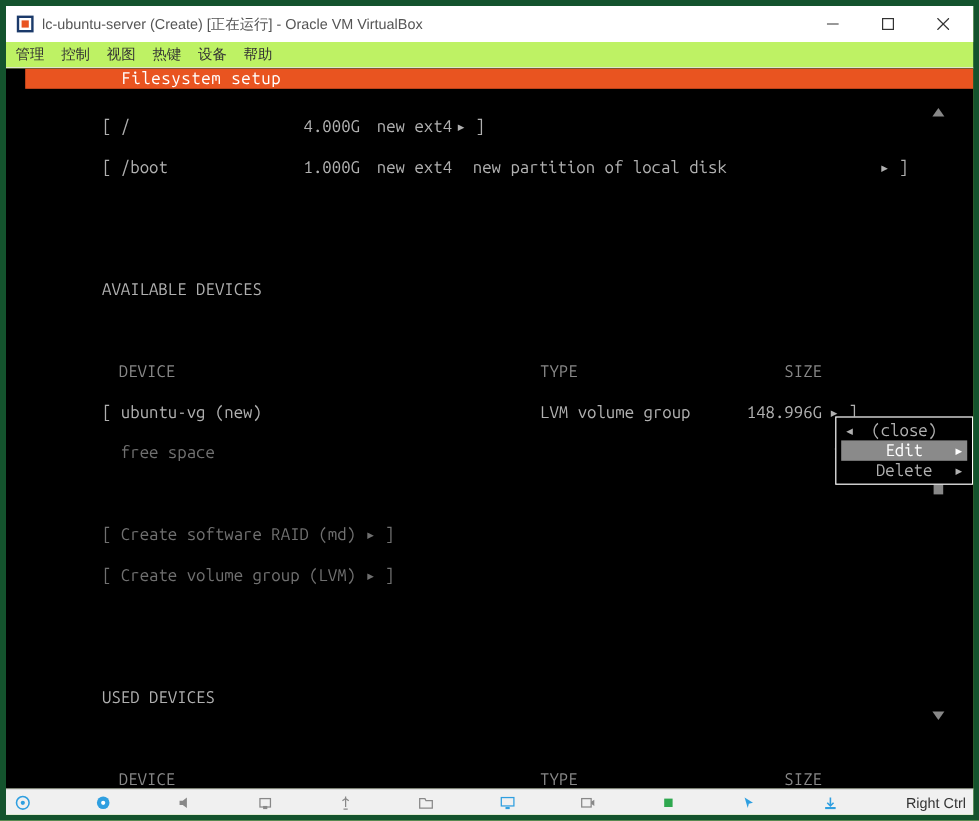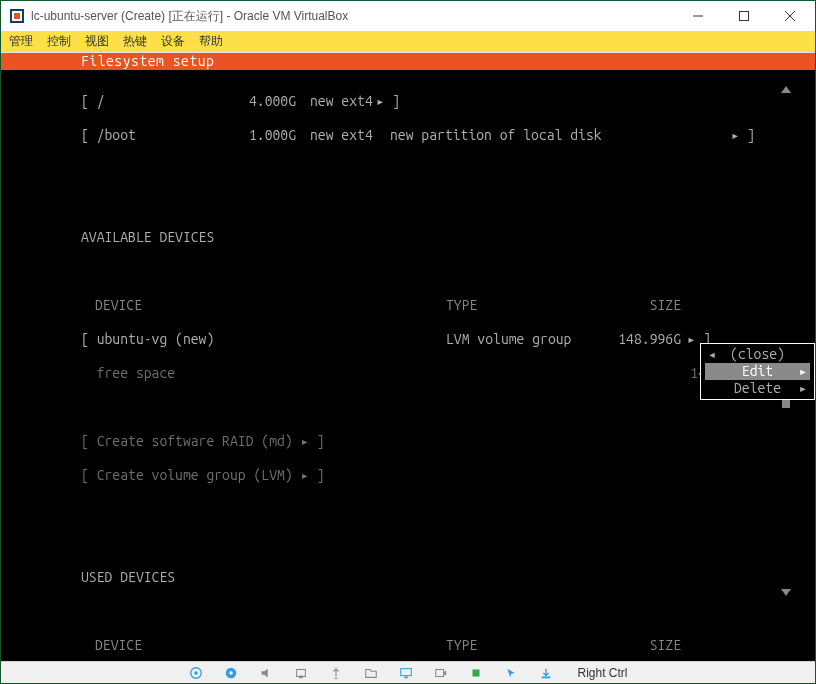--- a/index.html
+++ b/index.html
@@ -1,49 +1,49 @@
 <!DOCTYPE html>
 <html><head>
 <meta charset="utf-8">
 <style>
   * { margin:0; padding:0; box-sizing:border-box; }
   body { font-family: "Microsoft YaHei", "Segoe UI", sans-serif; background:#f0f0f0; width:816px; height:684px; overflow:hidden; }
-  .window { width:816px; height:684px; background:#fde047; border:1px solid #14532d; display:flex; flex-direction:column; }
+  .window { width:816px; height:684px; background:#bef264; border:5px solid #14532d; display:flex; flex-direction:column; }
   .titlebar { height:30px; background:#fff; display:flex; align-items:center; padding:0 2px 0 8px; user-select:none; }
   .titlebar .vbox-icon { width:16px; height:16px; margin-right:6px; }
   .titlebar .title { flex:1; font-size:12px; color:#555; }
   .winbtns { display:flex; }
   .winbtn { width:46px; height:30px; display:flex; align-items:center; justify-content:center; color:#333; }
   .winbtn svg { width:10px; height:10px; }
 
   .menubar { height:22px; display:flex; align-items:center; padding:0 8px; gap:14px; font-size:12px; color:#333; border-bottom:1px solid #e5e5e5; }
   .menubar span { cursor:default; }
 
   .vm-screen { flex:1; background:#000; font-family: "Ubuntu Mono","DejaVu Sans Mono",Consolas,monospace; font-size:14px; line-height:17px; color:#b0b0b0; position:relative; overflow:hidden; display:flex; flex-direction:column; }
-  .vm-header { background:#e95420; color:#fff; height:44px; display:flex; align-items:center; padding-left:80px; font-size:14px; letter-spacing:0.5px; margin-bottom:6px;}
+  .vm-header { background:#e95420; color:#fff; height:44px; display:flex; align-items:center; padding-left:80px; font-size:14px; letter-spacing:0.5px; margin-bottom:6px;margin-left:16px;}
   .vm-body { flex:1; position:relative; display:flex; }
   .vm-content { padding-left:80px; padding-right:60px; white-space:pre; flex:1; }
   .row { display:flex; }
   .arrow { color:#b0b0b0; }
   .hdr { color:#888; }
   .dim { color:#707070;gap:36px; }
 
   .scroll-ind { position:absolute; right:24px; top:10px; width:10px; height:510px; background:#000; }
   .scroll-arrow { width:0; height:0; border-left:5px solid transparent; border-right:5px solid transparent; position:absolute; left:0; }
   .scroll-arrow.up { border-bottom:7px solid #888; top:0; }
   .scroll-arrow.down { border-top:7px solid #888; bottom:0; }
   .scroll-thumb { position:absolute; left:1px; width:8px; background:#888; top:262px; height:60px; }
 
   .ctx-menu { position:absolute; right:0; top:290px; width:115px; background:#000; border:1px solid #fff; padding:2px 4px; font-family: "Ubuntu Mono","DejaVu Sans Mono",Consolas,monospace; font-size:14px; line-height:17px; }
   .ctx-item { color:#b0b0b0; display:flex; justify-content:space-between; padding:0 2px;}
   .ctx-item.sel { background:#8a8a8a; color:#fff; }
   .ctx-item .pre { width:10px; text-align:center; }
   .ctx-item .post { width:10px; text-align:center; }
 
-  .statusbar { height:22px; background:#f0f0f0; border-top:1px solid #d0d0d0; display:flex; justify-content:center; align-items:center; padding:0 6px; gap:19px; font-size:12px; color:#333; }
+  .statusbar { height:22px; background:#f0f0f0; border-top:1px solid #d0d0d0; display:flex; justify-content:space-between; align-items:center; padding:0 6px; gap:19px; font-size:12px; color:#333; }
   .sicon { width:16px; height:16px; display:flex; align-items:center; justify-content:center; color:#2f9fe0; }
   .sicon svg { width:14px; height:14px; }
   .hostkey { margin-left:4px; }
 </style>
 </head>
 <body>
 
 <div class="window">
 
   <div class="titlebar">

